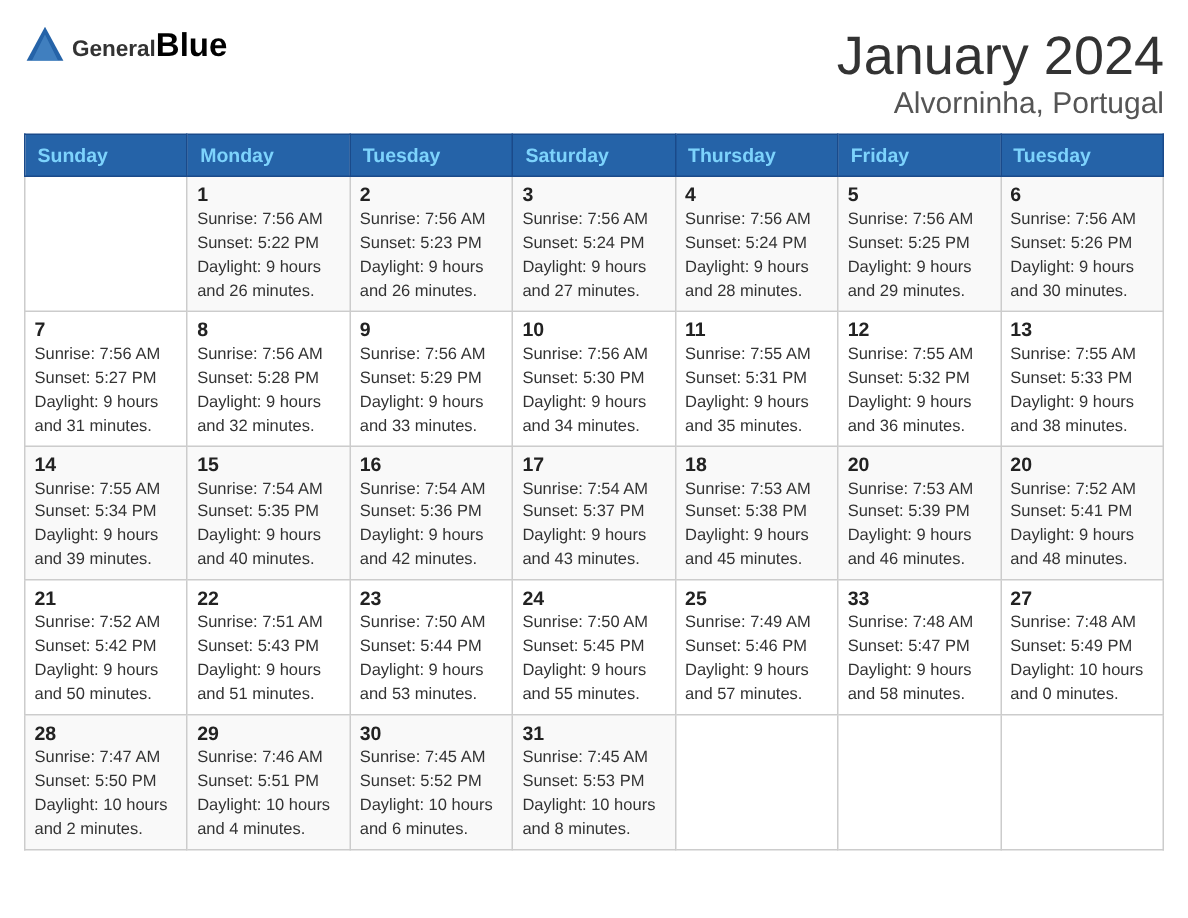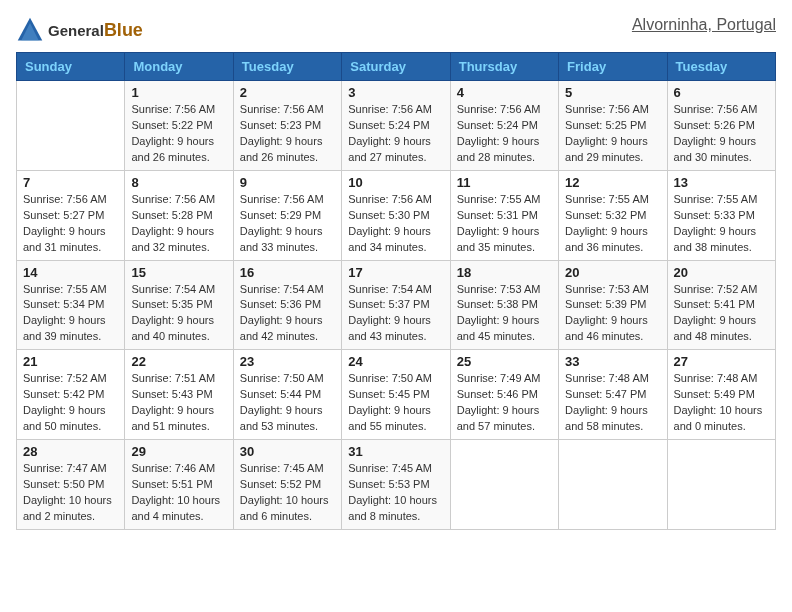--- a/index.html
+++ b/index.html
@@ -20,40 +20,39 @@
       display: flex;
       align-items: center;
       gap: 4px;
     }
     .logo-text-general {
       font-size: 15px;
       font-weight: bold;
       color: #333;
     }
     .logo-text-blue {
-      font-size: 18px;
-      font-weight: bold;
-      color: #a16207;
+      font-size: 22px;
+      font-weight: bold;
+      color: #000000;
     }
     .logo-icon {
       width: 28px;
       height: 28px;
     }
     .title-block {
       text-align: right;
     }
     .calendar-title {
       font-size: 36px;
       font-weight: normal;
       color: #333;
     }
     .calendar-subtitle {
-      font-size: 16px;
+      font-size: 20px;
       color: #555;
-      text-decoration: underline;
     }
     table {
       width: 100%;
       border-collapse: collapse;
       font-size: 11px;
     }
     thead tr th {
       background-color: #2563a8;
       color: #7dd3fc;
       text-align: left;
@@ -96,20 +95,21 @@
   <div class="logo">
     <svg class="logo-icon" viewBox="0 0 32 32" xmlns="http://www.w3.org/2000/svg">
       <polygon points="16,2 30,28 2,28" fill="#2563a8"></polygon>
       <polygon points="16,8 26,28 6,28" fill="#5b9bd5" opacity="0.5"></polygon>
     </svg>
     <span>
       <span class="logo-text-general">General</span><span class="logo-text-blue">Blue</span>
     </span>
   </div>
   <div class="title-block">
+    <div class="calendar-title">January 2024</div>
     <div class="calendar-subtitle">Alvorninha, Portugal</div>
   </div>
 </div>
 
 <table>
   <thead>
     <tr id="header-row">
         <th>Sunday</th>
         <th>Monday</th>
         <th>Tuesday</th>

